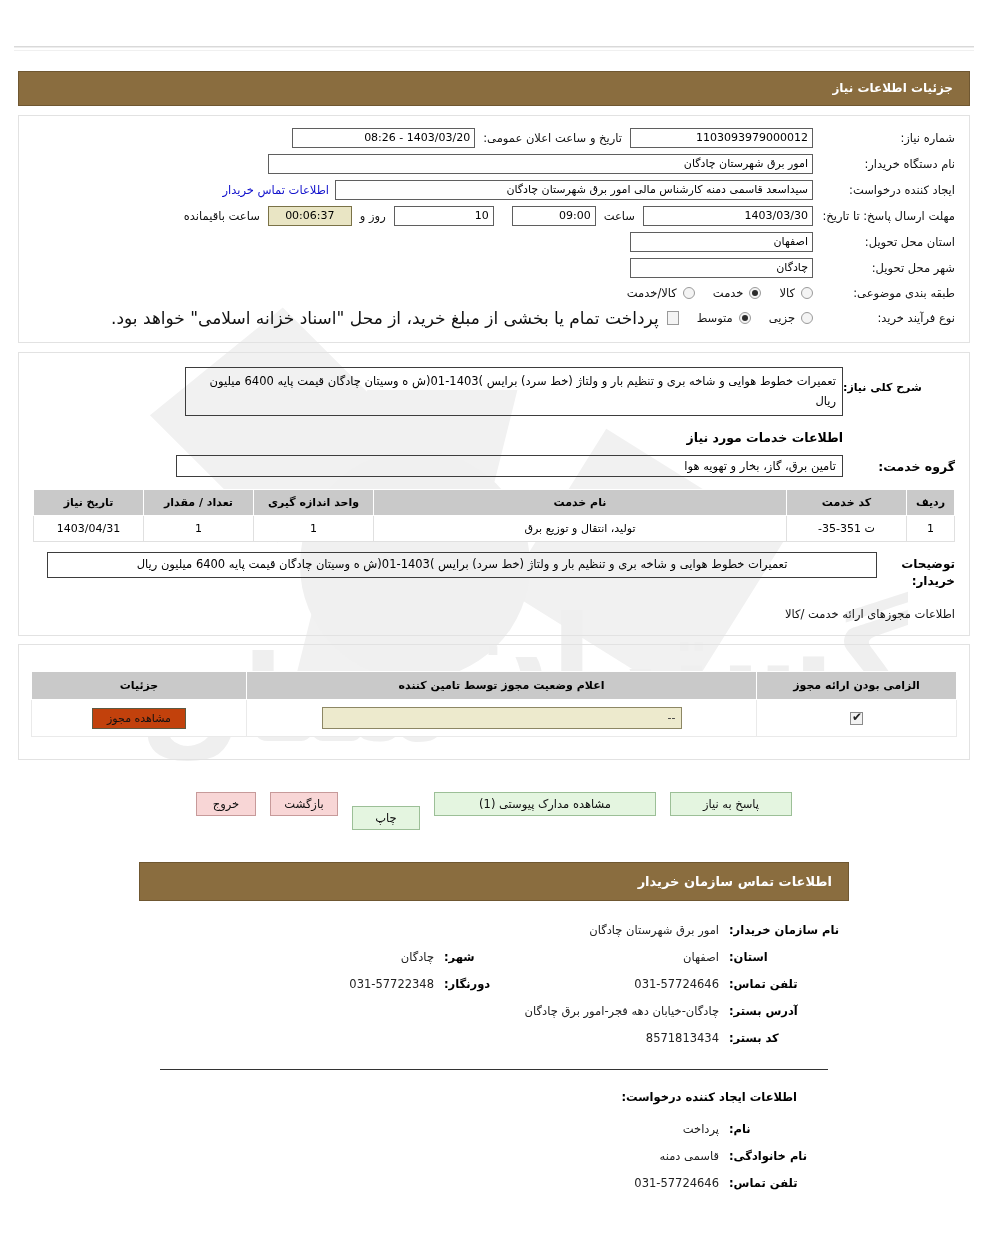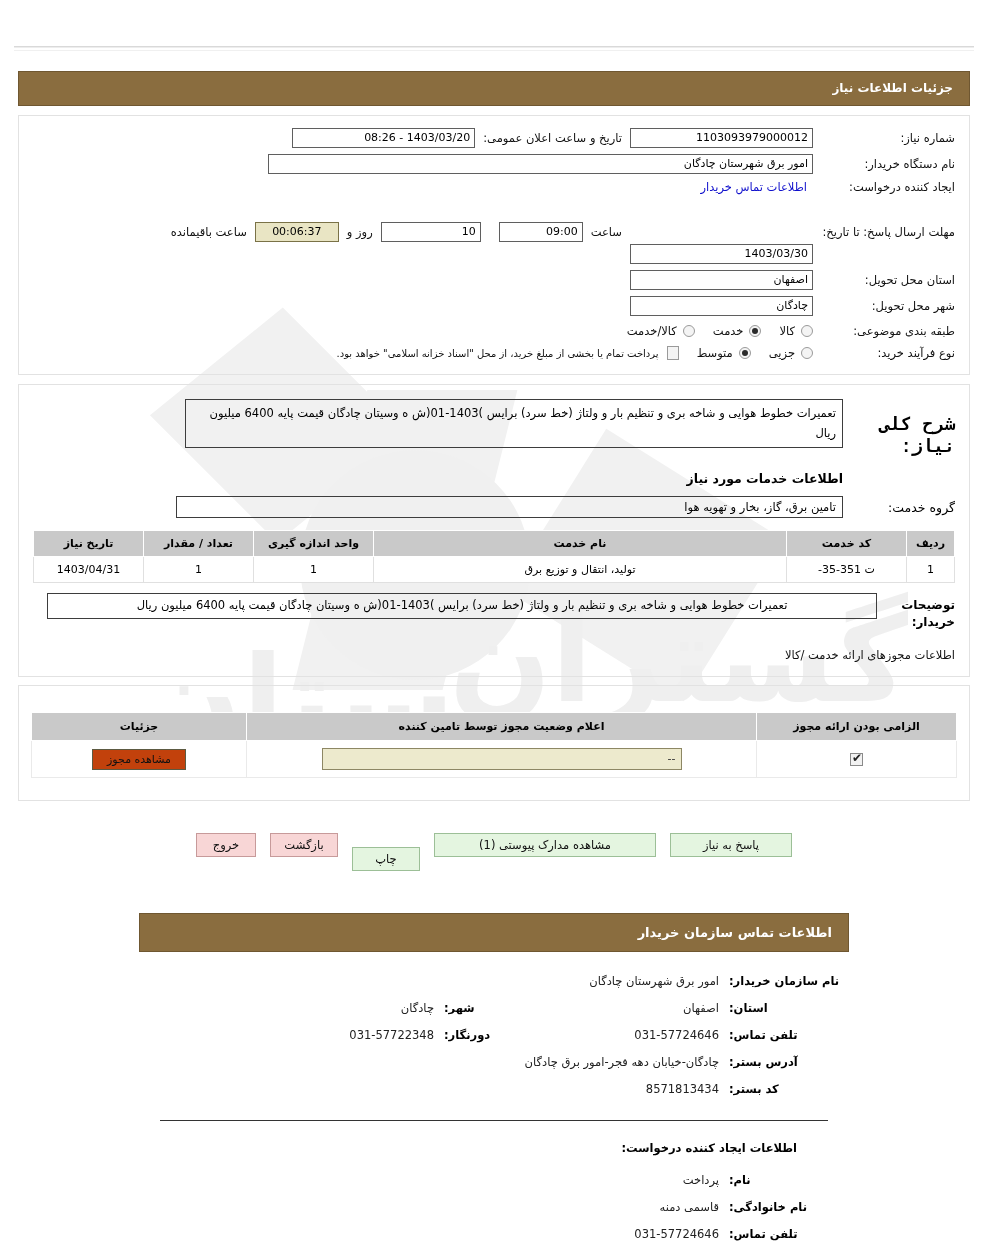--- a/index.html
+++ b/index.html
@@ -119,21 +119,21 @@
     color: #000;
     padding: 0 4px;
     text-align: right;
     overflow: hidden;
     white-space: nowrap;
     flex: 0 0 auto;
   }
   .inp.w-need   { width: 183px; }
   .inp.w-org    { width: 545px; }
   .inp.w-creator{ width: 478px; }
-  .inp.w-date   { width: 183px; margin-top: 44px; }
+  .inp.w-date   { width: 170px; }
   .inp.w-prov   { width: 183px; }
   .inp.w-city   { width: 183px; }
   .inp.w-ann    { width: 183px; }
   .inp.w-time   { width: 84px; }
   .inp.w-days   { width: 100px; }
 
   .mid-lbl {
     font-size: 11.5px;
     padding: 0 8px;
     white-space: nowrap;
@@ -181,36 +181,35 @@
   }
   .radio-lbl { font-size: 11.5px; color: #111; white-space: nowrap; }
 
   .chk-sq {
     width: 12px; height: 14px;
     border: 1px solid #9a9a9a;
     background: #f4f4f4;
     display: inline-block;
     flex: 0 0 auto;
   }
-  .note-txt { font-size: 10px; color: #111; margin-right: 8px; white-space: nowrap;}
+  .note-txt { font-size: 17px; color: #111; margin-right: 8px; white-space: nowrap;}
 
   
   .desc-row {
     display: flex;
     align-items: flex-start;
     margin-top: 2px;
   }
   .desc-lbl {
     font-weight: bold;
-    font-size: 18px;
+    font-size: 11px;
     width: 112px;
-    text-align: right;
+    text-align: left;
     padding-top: 14px;
     flex: 0 0 auto;
-    font-family: Liberation Mono, monospace;
   }
   .desc-box {
     border: 1px solid #3d3d3d;
     min-height: 44px;
     width: 658px;
     font-size: 11.5px;
     line-height: 1.7;
     padding: 4px 6px;
     text-align: right;
     background: transparent;
@@ -219,21 +218,21 @@
   .sec-title {
     font-weight: bold;
     font-size: 12.5px;
     text-align: right;
     margin: 14px 0 10px 0;
     padding-right: 112px;
   }
 
   
   .sg-row { display: flex; align-items: center; margin-bottom: 12px; }
-  .sg-lbl { font-weight: normal; font-size: 12.5px; width: 112px; text-align: right; flex:0 0 auto;}
+  .sg-lbl { font-weight: bold; font-size: 12.5px; width: 112px; text-align: right; flex:0 0 auto;}
   .sg-box {
     border: 1px solid #3d3d3d;
     width: 667px; height: 22px; line-height: 20px;
     font-size: 11.5px; padding: 0 6px; text-align: right;
   }
 
   
   table.grid {
     width: 100%;
     border-collapse: collapse;
@@ -335,21 +334,21 @@
   .w-docs    { width: 222px; }
   .w-print   { width: 68px; margin-top: 28px; }
   .w-back    { width: 68px; }
   .w-exit    { width: 60px; }
 
   
   .contact-banner {
     background: #8a6d3f; color: #fff;
     font-size: 13px; font-weight: bold;
     padding: 11px 16px;
-    width: 710px; margin: 42px auto 0 auto;
+    width: 710px; margin: 32px auto 0 auto;
     text-align: right;
     border: 1px solid #6f5731;
   }
   .contact-body { width: 710px; margin: 0 auto; padding-top: 22px; }
   .crow { display: flex; align-items: center; margin-bottom: 13px; font-size: 11.5px; }
   .ck {
     font-weight: bold; font-size: 11.5px;
     width: 130px; text-align: left; padding-left: 10px;
     flex: 0 0 auto; color: #000;
   }
@@ -404,20 +403,21 @@
       <div class="inp w-ann">1403/03/20 - 08:26</div>
     </div>
 
     <div class="frow">
       <div class="lbl">نام دستگاه خریدار:</div>
       <div class="inp w-org">امور برق شهرستان چادگان</div>
     </div>
 
     <div class="frow">
       <div class="lbl">ایجاد کننده درخواست:</div>
+      <div class="inp w-creator">سیداسعد قاسمی دمنه کارشناس مالی امور برق شهرستان چادگان</div>
       <a class="link-blue" href="#">اطلاعات تماس خریدار</a>
     </div>
 
     <div class="frow">
       <div class="lbl">مهلت ارسال پاسخ: تا تاریخ:</div>
       <div class="inp w-date">1403/03/30</div>
       <div class="mid-lbl">ساعت</div>
       <div class="inp w-time">09:00</div>
       <div class="inp w-days" style="margin-right:18px;">10</div>
       <div class="mid-lbl">روز و</div>

